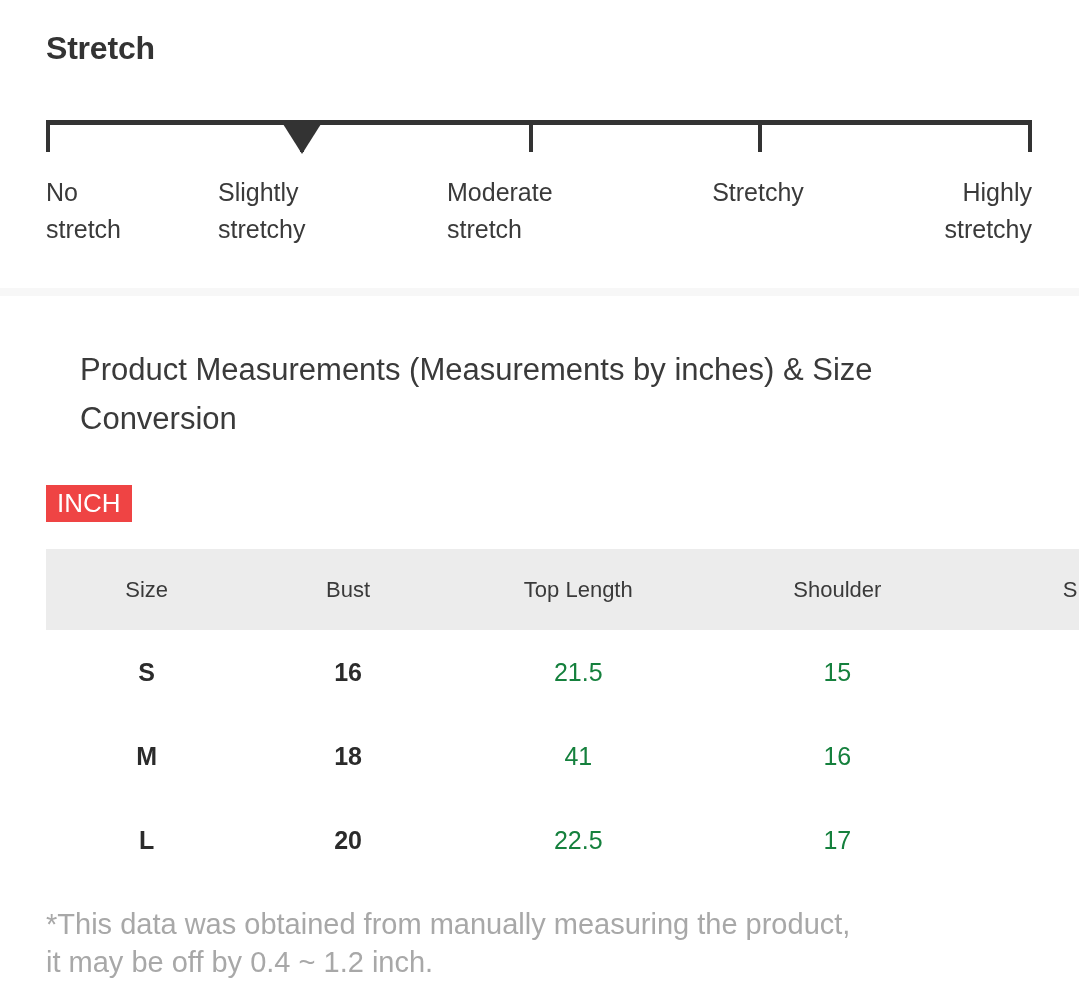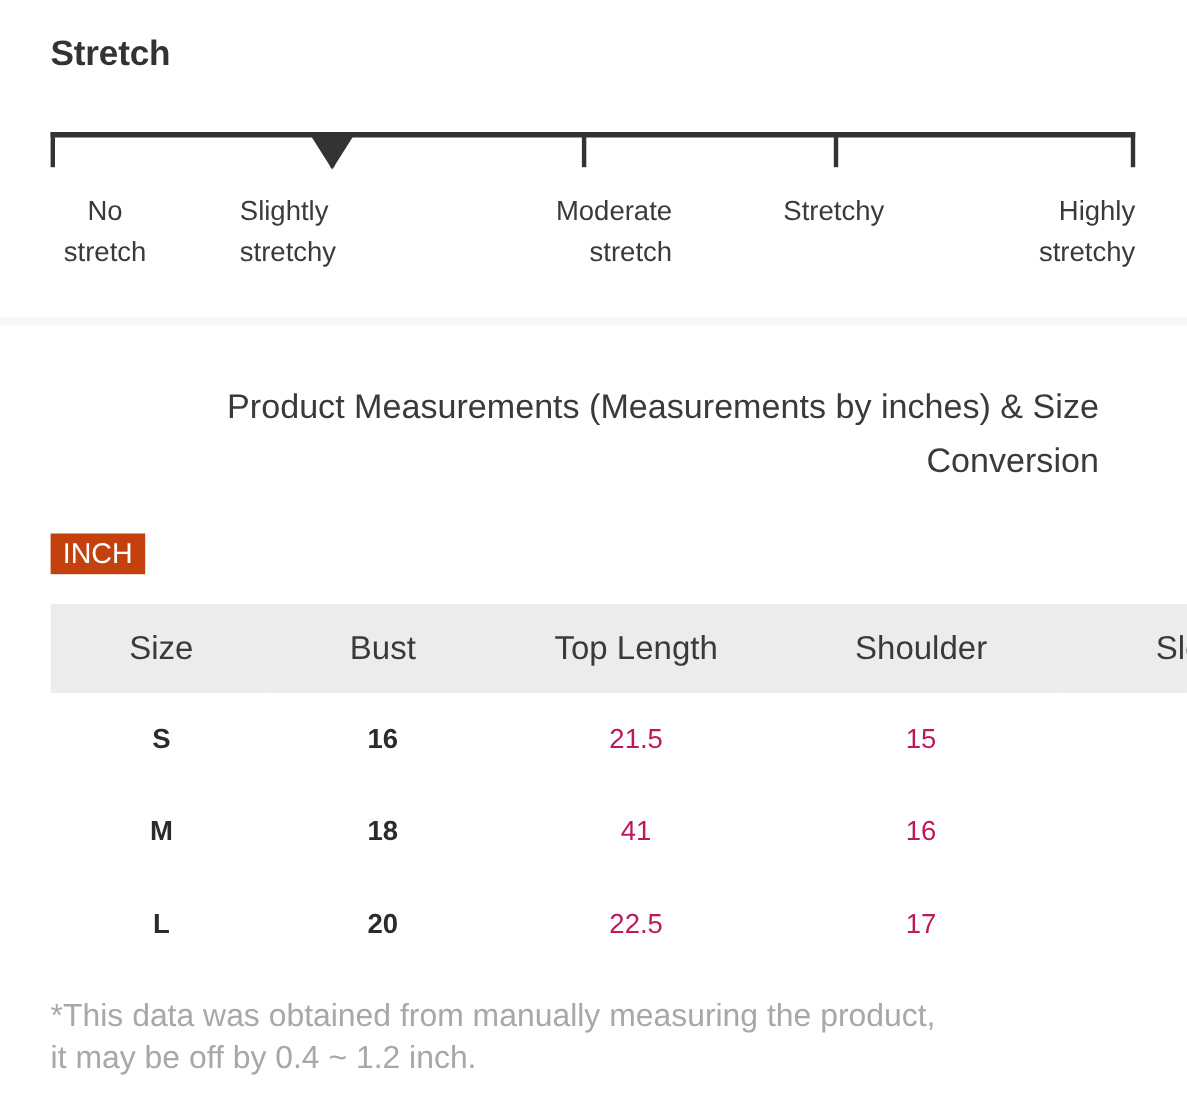--- a/index.html
+++ b/index.html
@@ -71,54 +71,54 @@
     height: 70px;
   }
   .scale-label {
     position: absolute;
     top: 0;
     font-size: 25px;
     line-height: 37px;
     color: #3a3a3a;
     white-space: pre-line;
   }
-  .scale-label.lbl-0 { left: 12px; text-align: center; }
+  .scale-label.lbl-0 { left: 0; text-align: left; }
   .scale-label.lbl-1 { left: 172px; width: 164px; text-align: left; }
-  .scale-label.lbl-2 { left: 401px; width: 164px; text-align: right; }
+  .scale-label.lbl-2 { left: 401px; width: 164px; text-align: left; }
   .scale-label.lbl-3 { left: 630px; width: 164px; text-align: center; }
   .scale-label.lbl-4 { right: 0; text-align: right; }
 
   .section-divider {
     position: absolute;
     left: 0;
     top: 288px;
     width: 1079px;
     height: 8px;
     background: #f7f7f7;
   }
 
   
   .measure-title {
     position: absolute;
     left: 0;
     top: 345px;
     width: 1079px;
-    text-align: right;
+    text-align: left;
     font-size: 31px;
     line-height: 49px;
     color: #3a3a3a;
     padding: 0 80px;
     box-sizing: border-box;
   }
 
   .unit-badge {
     position: absolute;
     left: 46px;
     top: 485px;
-    background: #c2410c;
+    background: #ef4444;
     color: #ffffff;
     font-size: 26px;
     line-height: 37px;
     padding: 0 11px;
     display: inline-block;
   }
 
   .size-table-wrap {
     position: absolute;
     left: 46px;
@@ -128,30 +128,30 @@
   }
   table.size-table {
     border-collapse: collapse;
     width: 1180px;
     table-layout: fixed;
   }
   table.size-table thead tr {
     background: #ececec;
   }
   table.size-table th {
-    font-size: 30px;
+    font-size: 22px;
     font-weight: normal;
     color: #3a3a3a;
     height: 81px;
     text-align: center;
     padding: 0;
   }
   table.size-table td {
     font-size: 25px;
-    color: #be185d;
+    color: #15803d;
     height: 84px;
     text-align: center;
     padding: 0;
   }
   table.size-table td.col-size,
   table.size-table td.col-bust {
     font-weight: bold;
     color: #2b2b2b;
   }
   table.size-table col.c-size    { width: 178px; }

